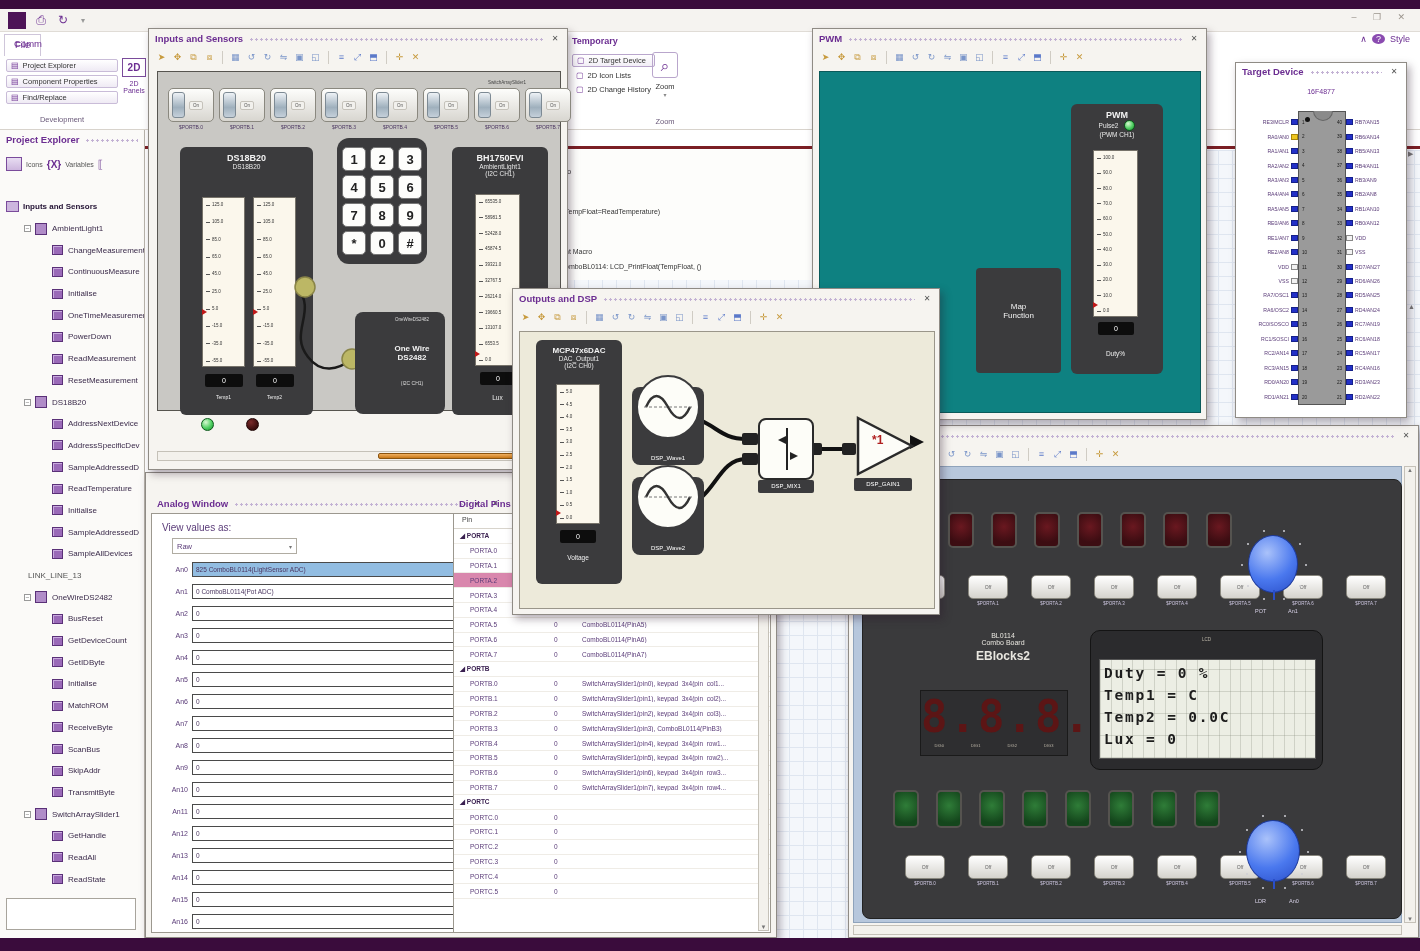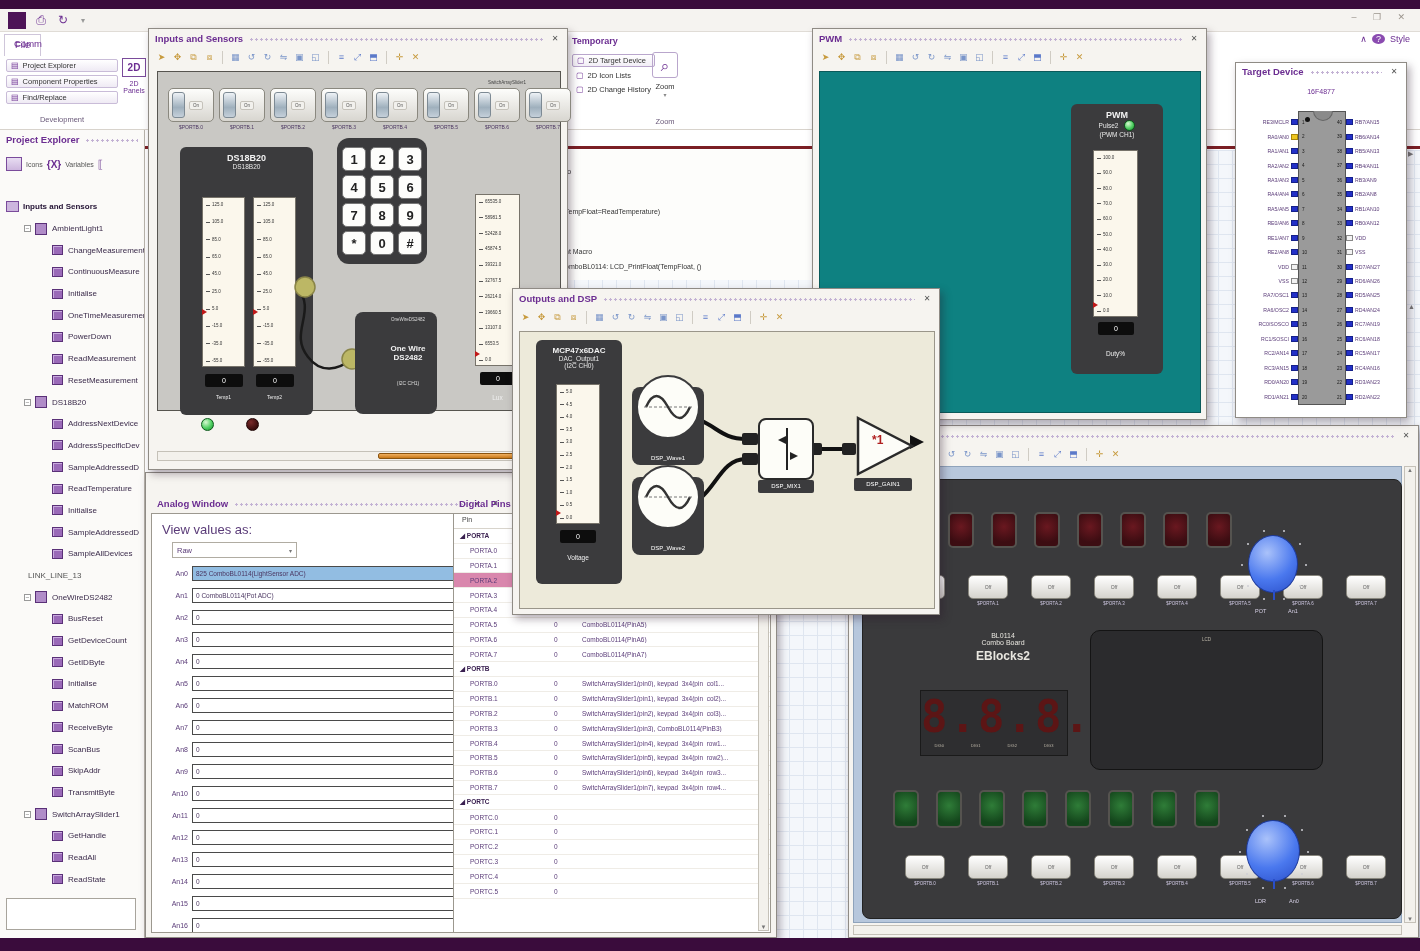--- a/index.html
+++ b/index.html
@@ -432,20 +432,26 @@
           <div id="seglabels" style="display:flex;justify-content:space-around;">
               <span class="diglbl">DIG0</span>
               <span class="diglbl">DIG1</span>
               <span class="diglbl">DIG2</span>
               <span class="diglbl">DIG3</span>
             </div>
         </div>
 
         <div style="position:absolute;left:227px;top:150px;width:233px;height:140px;background:#2b2b2d;border:1px solid #141414;border-radius:10px;">
           <div style="text-align:center;font-size:4.5px;color:#bcb6a8;margin-top:6px;">LCD</div>
+          <div id="lcd-lines" style="position:absolute;left:8px;top:28px;width:217px;height:100px;background:#eceee4;border:1px solid #555;padding:2px 4px;background-image:repeating-linear-gradient(90deg,rgba(120,125,110,.25) 0 1px,transparent 1px 10.8px),repeating-linear-gradient(0deg,rgba(120,125,110,.25) 0 1px,transparent 1px 22px);">
+              <div class="lcdline">Duty = 0 %</div>
+              <div class="lcdline">Temp1 = C</div>
+              <div class="lcdline">Temp2 = 0.0C</div>
+              <div class="lcdline">Lux = 0</div>
+            </div>
         </div>
 
         <div id="row-grnled" style="position:absolute;left:30px;top:310px;display:flex;gap:17px;">
             <div class="gled"></div>
             <div class="gled"></div>
             <div class="gled"></div>
             <div class="gled"></div>
             <div class="gled"></div>
             <div class="gled"></div>
             <div class="gled"></div>
@@ -515,21 +521,21 @@
   <div class="fcwin" style="left:145px;top:472px;width:632px;height:466px;z-index:3;">
 
     <div style="position:absolute;left:5px;top:22px;width:356px;bottom:4px;">
       <div class="cap" style="height:17px;">
           <span class="t">Analog Window</span>
           <span class="dots"></span>
           <span class="mini">▪</span>
           <span class="x">✕</span>
         </div>
       <div style="position:absolute;left:0;top:18px;right:0;bottom:0;background:#fff;border:1px solid #9c988f;overflow:hidden;">
-        <div style="font-size:13px;color:#5a3b78;padding:8px 0 0 10px;">View values as:</div>
+        <div style="font-size:10px;color:#5a3b78;padding:8px 0 0 10px;">View values as:</div>
         <div style="margin:5px 0 4px 20px;width:125px;height:16px;border:1px solid #b0aca2;background:#fff;display:flex;align-items:center;justify-content:space-between;padding:0 4px;">
           <span style="font-size:7.5px;color:#5a3b78;">Raw</span>
           <span style="font-size:6px;color:#777;">▾</span>
         </div>
         <div id="an-rows" style="padding:0 16px 0 6px;">
             <div class="anrow">
               <span class="anlbl">An0</span>
               <span class="anval sel">825 ComboBL0114(LightSensor ADC)</span>
             </div>
             <div class="anrow">
@@ -939,27 +945,32 @@
             <div class="key">#</div>
           </div>
       </div>
 
       <svg width="404" height="340" style="position:absolute;left:0;top:0;pointer-events:none;">
         <path d="M139,215 C160,240 130,260 150,285 C163,302 180,298 194,287" fill="none" stroke="#1a1a1a" stroke-width="2.5"></path>
         <circle cx="147" cy="215" r="10" fill="#bcb765" stroke="#8a8548" stroke-width="1.5"></circle>
         <circle cx="194" cy="287" r="10" fill="#bcb765" stroke="#8a8548" stroke-width="1.5"></circle>
       </svg>
 
-      <div class="blk" style="left:197px;top:240px;width:82px;height:102px;border-radius:8px;padding-left:24px;">
+      <div class="blk" style="left:197px;top:240px;width:90px;height:102px;border-radius:8px;padding-left:24px;">
         <div style="text-align:center;font-size:4.5px;color:#ddd;padding-top:5px;">OneWireDS2482</div>
         <div style="text-align:center;font-size:8px;font-weight:bold;margin-top:22px;">One Wire</div>
         <div style="text-align:center;font-size:8px;font-weight:bold;">DS2482</div>
         <div style="text-align:center;font-size:5px;color:#ddd;margin-top:18px;">(I2C CH1)</div>
       </div>
 
+      <div class="blk" style="left:294px;top:75px;width:96px;height:268px;">
+        <div class="bt">BH1750FVI</div>
+        <div class="bs">AmbientLight1</div>
+        <div class="bs">(I2C CH1)</div>
+      </div>
       <div class="slface" style="left:317px;top:122px;width:45px;height:172px;">
           <div class="tick" style="top: 4px;">
             <span class="tl"></span>
             <span class="tt">65535.0</span>
           </div>
           <div class="tick" style="top: 19.8px;">
             <span class="tl"></span>
             <span class="tt">58981.5</span>
           </div>
           <div class="tick" style="top: 35.6px;">
@@ -1030,20 +1041,24 @@
         <span class="i" style="color: rgb(91, 121, 201);">≡</span>
         <span class="i" style="color: rgb(91, 121, 201);">⤢</span>
         <span class="i" style="color: rgb(91, 121, 201);">⬒</span>
         <span class="sep"></span>
         <span class="i" style="color: rgb(199, 154, 61);">✛</span>
         <span class="i" style="color: rgb(199, 154, 61);">✕</span>
       </div>
     <div style="position:absolute;left:6px;top:42px;width:382px;height:342px;background:#0e8181;border:1px solid #0a5a5a;">
 
 
+      <div class="blk" style="left:156px;top:196px;width:85px;height:105px;border-radius:4px;">
+        <div style="text-align:center;font-size:8px;margin-top:34px;">Map</div>
+        <div style="text-align:center;font-size:8px;">Function</div>
+      </div>
 
       <div class="blk" style="left:251px;top:32px;width:92px;height:270px;">
         <div class="bt">PWM</div>
         <div style="display:flex;align-items:center;justify-content:center;gap:6px;">
           <span class="bs">Pulse2</span>
           <span class="led green" style="position:static;width:11px;height:11px;display:inline-block;"></span>
         </div>
         <div class="bs">(PWM CH1)</div>
       </div>
       <div class="slface" style="left:273px;top:78px;width:45px;height:167px;">

